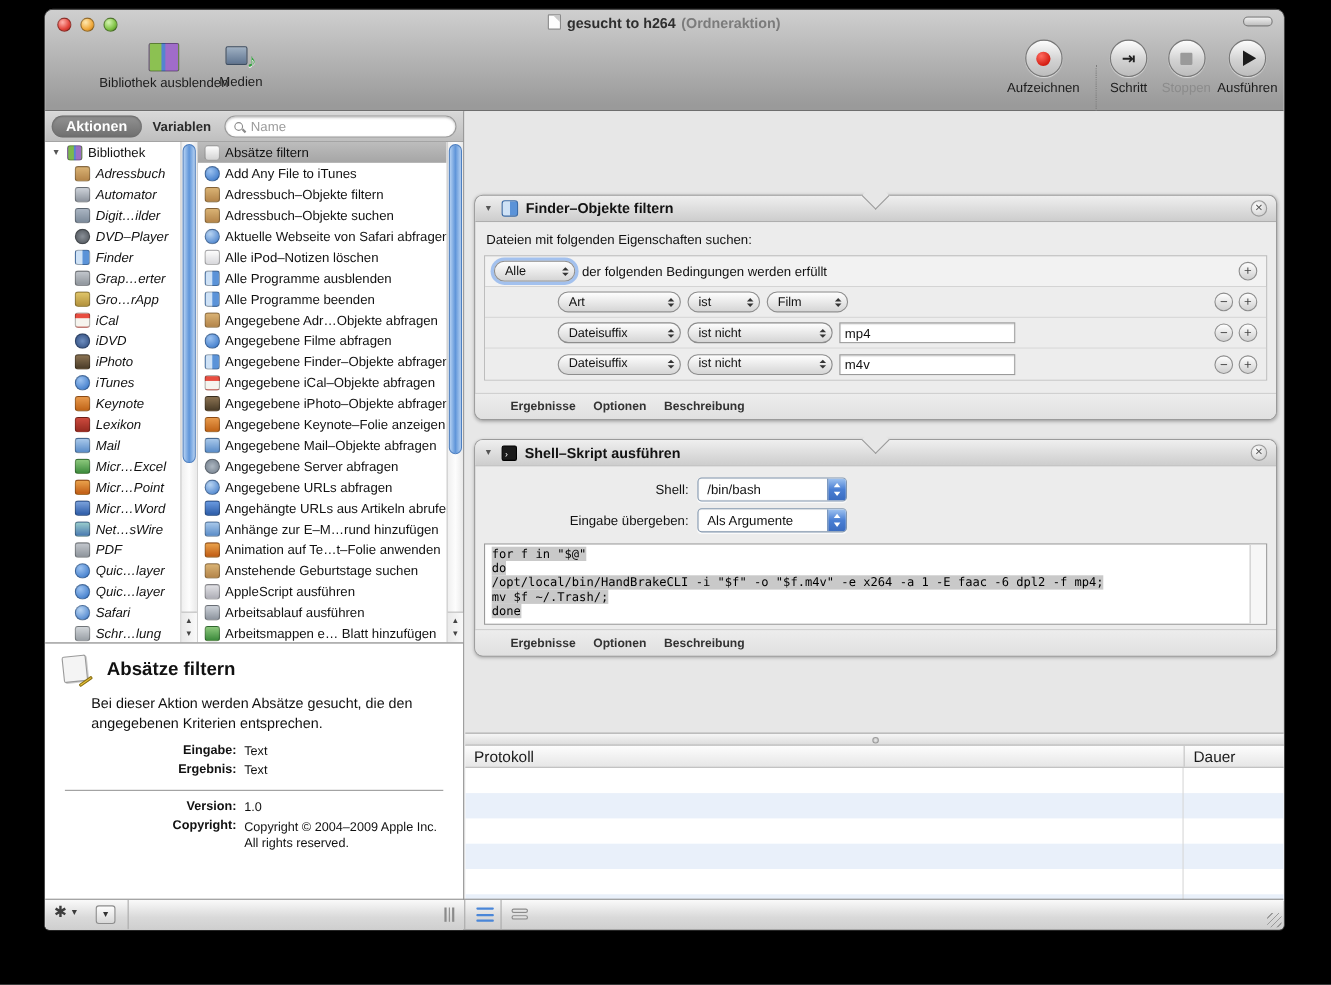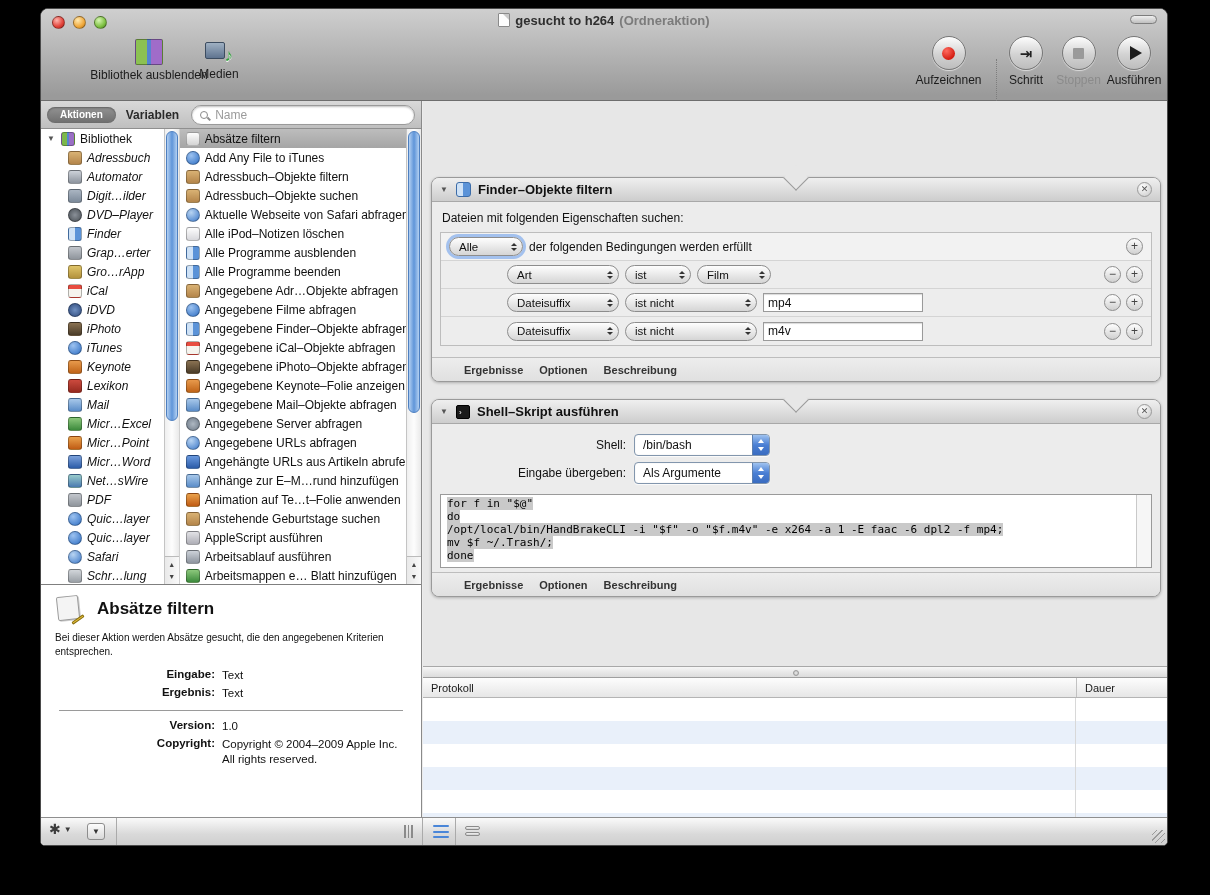--- a/index.html
+++ b/index.html
@@ -36,21 +36,21 @@
   .stop-sq{width:11px;height:11px;background:#9a9a9a;border-radius:1px;}
   .play-gl{width:0;height:0;border-left:12px solid #1c1c1c;border-top:7px solid transparent;border-bottom:7px solid transparent;margin-left:3px;}
   .tb-sep{position:absolute;top:28px;height:44px;border-left:1px dotted #7d7d7d;}
   .tb-label-dim{color:#8b8b8b;}
   .capsule{position:absolute;right:10px;top:6px;width:27px;height:9px;border-radius:5px;border:1px solid #7d7d7d;
     background:linear-gradient(#efefef,#bfbfbf);}
   
   .left-panel{position:absolute;left:0;top:92px;width:381px;height:718px;background:#fff;border-right:1px solid #8a8a8a;}
   .tabrow{position:absolute;left:0;top:0;width:100%;height:28px;background:linear-gradient(#d9d9d9,#bfbfbf);
     border-bottom:1px solid #8f8f8f;display:flex;align-items:center;padding:0 6px;gap:10px;}
-  .tab-cap{background:linear-gradient(#939393,#6e6e6e);color:#fff;font-weight:bold;font-size:10px;
+  .tab-cap{background:linear-gradient(#939393,#6e6e6e);color:#fff;font-weight:bold;font-size:13px;
     padding:2px 13px 3px;border-radius:10px;box-shadow:inset 0 1px 2px rgba(0,0,0,.35);}
   .tab-plain{font-weight:bold;font-size:12px;color:#2a2a2a;}
   .searchbox{margin-left:2px;flex:1;height:20px;background:#fff;border:1px solid #9a9a9a;border-radius:10px;
     display:flex;align-items:center;padding:0 8px;gap:5px;box-shadow:inset 0 1px 2px rgba(0,0,0,.25);}
   .mag{width:8px;height:8px;border:1.5px solid #8a8a8a;border-radius:50%;position:relative;flex:none;}
   .mag::after{content:"";position:absolute;left:6px;top:6px;width:4px;height:1.5px;background:#8a8a8a;transform:rotate(45deg);}
   .searchbox input{border:none;outline:none;flex:1;font-size:12px;color:#333;background:transparent;font-family:inherit;}
   .searchbox input::placeholder{color:#9b9b9b;}
   .browser{position:absolute;left:0;top:28px;width:100%;height:455px;display:flex;}
   .col-side{width:123px;background:#fff;overflow:hidden;}
@@ -68,21 +68,21 @@
   .sarrows{position:absolute;bottom:0;left:0;width:100%;height:28px;background:linear-gradient(90deg,#e9e9e9,#f9f9f9);
     border-top:1px solid #bbb;display:flex;flex-direction:column;align-items:center;justify-content:space-evenly;}
   .sarrows span{font-size:7px;color:#444;line-height:1;}
   
   .desc{position:absolute;left:0;top:483px;width:100%;height:327px;background:#fff;border-top:1px solid #7f7f7f;padding:10px 14px;}
   .desc-head{display:flex;align-items:center;gap:12px;}
   .desc-ic{width:30px;height:28px;position:relative;flex:none;}
   .desc-ic .pg{position:absolute;left:2px;top:1px;width:22px;height:24px;background:#f4f4f4;border:1px solid #9a9a9a;border-radius:2px;transform:rotate(-6deg);box-shadow:1px 1px 0 #cfcfcf;}
   .desc-ic .pn{position:absolute;right:0;bottom:2px;width:14px;height:3px;background:#e8c23a;border:1px solid #8a7012;transform:rotate(-35deg);border-radius:1px;}
   .desc-title{font-size:17px;font-weight:bold;color:#111;}
-  .desc-text{font-size:10px;color:#111;margin-top:8px;line-height:1.35;width:360px;}
+  .desc-text{font-size:13px;color:#111;margin-top:8px;line-height:1.35;width:360px;margin-left:28px;}
   .fieldrow{display:flex;font-size:11.5px;margin-top:3px;}
   .fieldrow .fl{width:160px;text-align:right;font-weight:bold;color:#111;flex:none;}
   .fieldrow .fv{margin-left:7px;color:#111;width:215px;line-height:1.3;}
   .desc-div{border-top:1px solid #9a9a9a;margin:9px 4px 8px;}
   
   .right-panel{position:absolute;left:382px;top:92px;width:746px;height:718px;background:#e7e7e7;}
   .banner{position:absolute;left:0;top:0;width:100%;height:60px;background:linear-gradient(#e9e9e9,#dcdcdc);
     border-bottom:1px solid #bdbdbd;display:flex;align-items:center;justify-content:center;gap:8px;font-size:12px;color:#1a1a1a;}
   .aqua-pop{height:22px;background:#fff;border:1px solid #8296ad;border-radius:4px;display:inline-flex;align-items:center;
     box-shadow:0 1px 1px rgba(255,255,255,.8),inset 0 0 1px rgba(0,0,0,.2);overflow:hidden;}
@@ -133,21 +133,21 @@
     font-size:11px;line-height:13px;color:#000;}
   .script-wrap pre span{background:#c9c9c9;}
   .vscroll{position:absolute;right:0;top:0;width:15px;height:100%;border-left:1px solid #c9c9c9;background:#f6f6f6;}
   
   .splitter{position:absolute;left:0;top:565px;width:100%;height:12px;background:linear-gradient(#f6f6f6,#dcdcdc);
     border-top:1px solid #a8a8a8;border-bottom:1px solid #9f9f9f;}
   .splitter .dot{position:absolute;left:50%;top:3px;width:6px;height:6px;margin-left:-3px;border-radius:50%;
     background:radial-gradient(#e9e9e9,#bdbdbd);border:1px solid #9a9a9a;}
   .log{position:absolute;left:0;top:577px;width:100%;height:141px;background:#fff;}
   .log-head{height:20px;background:linear-gradient(#fdfdfd,#e6e6e6);border-bottom:1px solid #b4b4b4;
-    display:flex;align-items:center;font-size:11px;color:#1a1a1a;position:relative;}
+    display:flex;align-items:center;font-size:14px;color:#1a1a1a;position:relative;}
   .log-head .c1{padding-left:8px;flex:1;}
   .log-head .c2{width:93px;padding-left:8px;border-left:1px solid #c2c2c2;align-self:stretch;display:flex;align-items:center;}
   .log-rows{position:relative;height:121px;overflow:hidden;}
   .log-row{height:23px;}
   .log-row.alt{background:#e9f0fa;}
   .log-coldiv{position:absolute;right:93px;top:0;height:100%;border-left:1px solid #d8d8d8;}
   
   .bottombar{position:absolute;left:0;bottom:0;width:100%;height:28px;background:linear-gradient(#fafafa,#d9d9d9 60%,#cfcfcf);
     border-top:1px solid #8f8f8f;}
   .bb-sep{position:absolute;top:0;height:100%;border-left:1px solid #aaa;}

